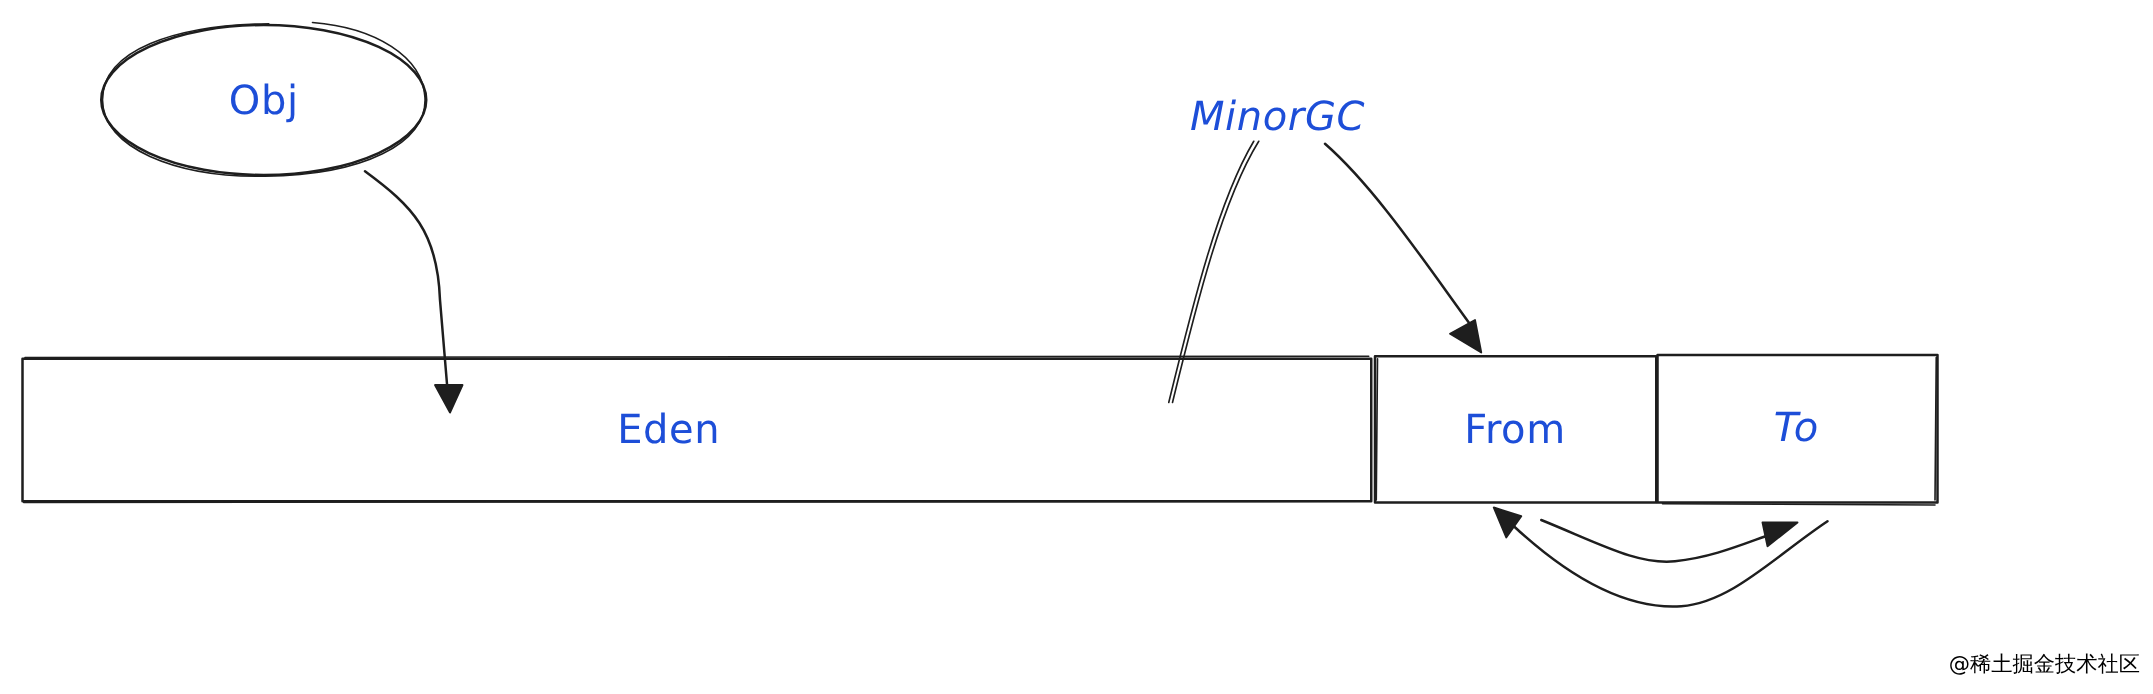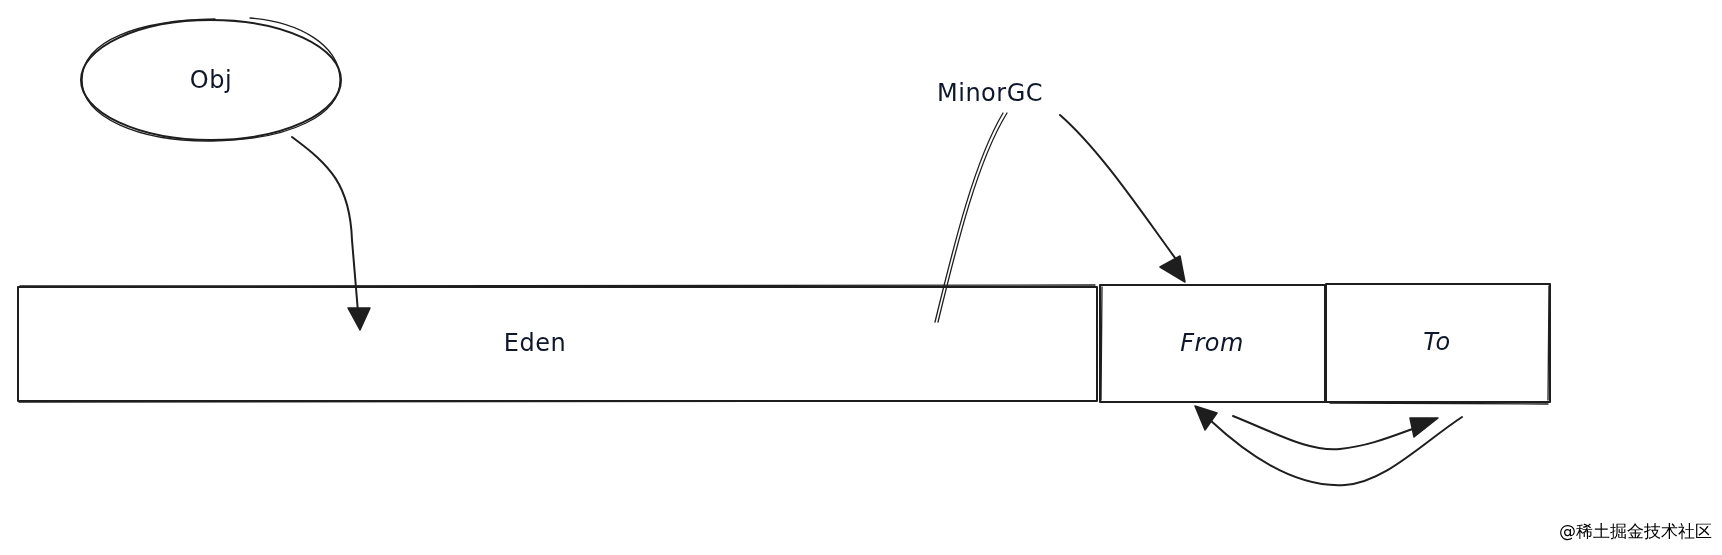--- a/index.html
+++ b/index.html
@@ -17,22 +17,22 @@
     #canvas {
       position: absolute;
       left: 0;
       top: 0;
       width: 1722px;
       height: 555px;
     }
     .label {
       position: absolute;
       font-family: "DejaVu Sans", sans-serif;
-      color: #0f172a;
-      font-size: 24px;
+      color: #1d4ed8;
+      font-size: 32px;
       letter-spacing: 0.5px;
       white-space: nowrap;
       transform: translate(-50%, -50%);
       user-select: none;
     }
     .watermark {
       position: absolute;
       right: 10px;
       bottom: 12px;
       font-family: "DejaVu Sans", sans-serif;
@@ -106,17 +106,17 @@
   </g>
 
   <g>
     <path class="stroke" d="M 1462 417 C 1420 445, 1385 482, 1345 485 C 1300 488, 1255 462, 1210 420"></path>
     <polygon class="head" points="1195,406 1217,413 1205,430"></polygon>
   </g>
 </svg>
 
 <div class="label" style="left:211px; top:80px;">Obj</div>
 <div class="label" style="left:535px; top:343px;">Eden</div>
-<div class="label" style="left:1212px; top:343px;font-style:italic;">From</div>
+<div class="label" style="left:1212px; top:343px;">From</div>
 <div class="label" style="left:1437px; top:342px;font-style:italic;">To</div>
-<div class="label" style="left:990px; top:93px;">MinorGC</div>
+<div class="label" style="left:1022px; top:93px;font-style:italic;">MinorGC</div>
 
 <div class="watermark">@稀土掘金技术社区</div>
 
 </body></html>

